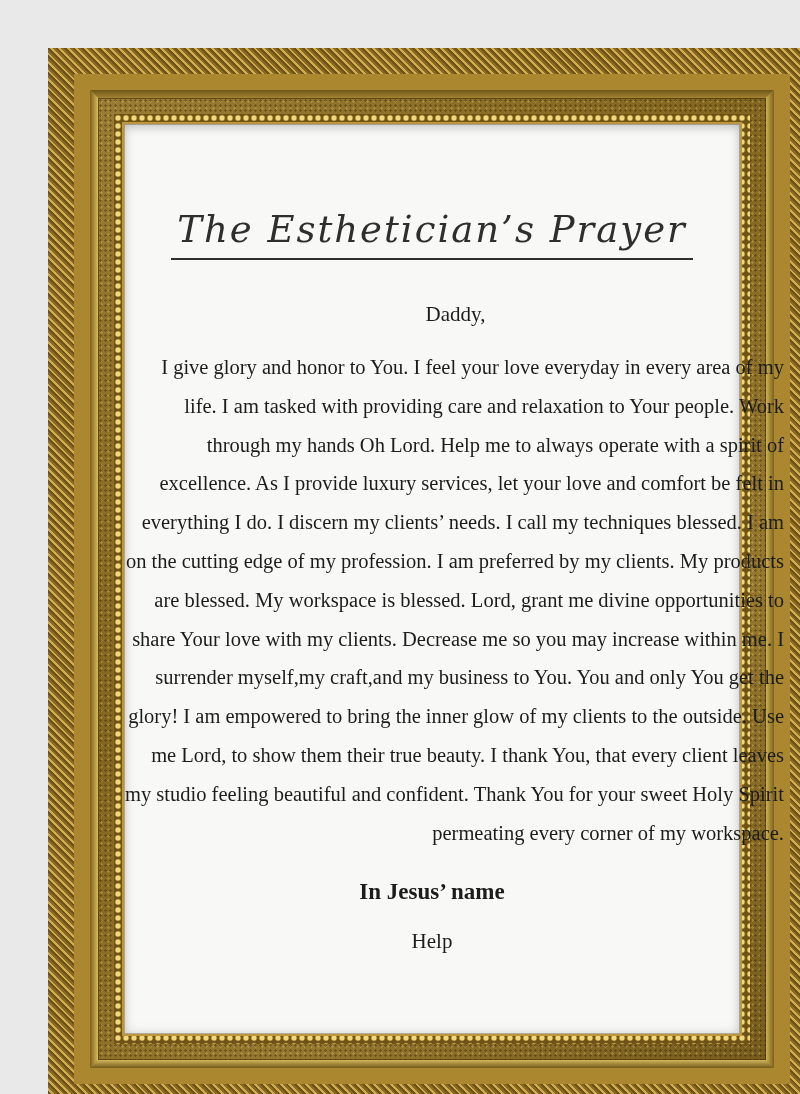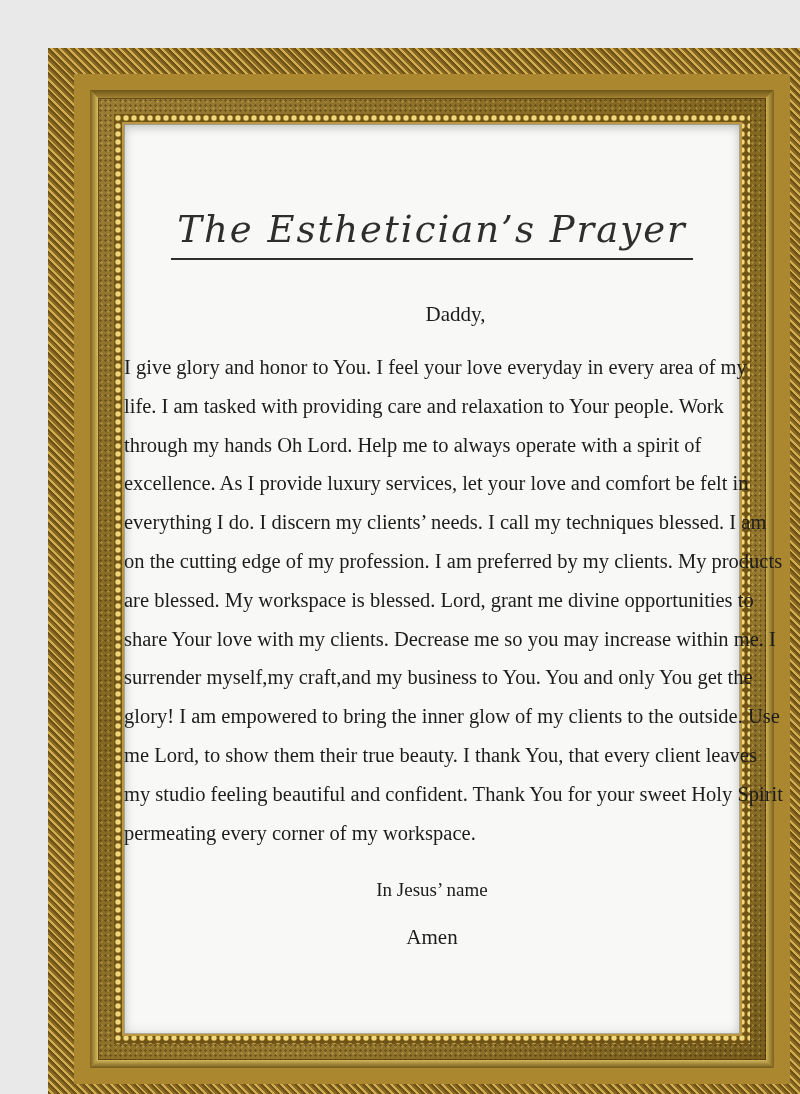--- a/index.html
+++ b/index.html
@@ -86,25 +86,26 @@
   .salutation {
     margin-top: 26px;
     font-size: 21px;
     padding-left: 47px;
   }
   .prayer-body {
     width: 660px;
     margin: 21px auto 0 auto;
     font-size: 20.5px;
     line-height: 38.8px;
-    text-align: left;
+    text-align: right;
   }
   .closing {
     margin-top: 27px;
-    font-size: 19px;
+    font-size: 23px;
+    font-weight: bold;
   }
   .amen {
     margin-top: 24px;
     font-size: 21px;
   }
 </style>
 </head>
 <body>
 
 <div class="frame">
@@ -117,15 +118,15 @@
   <div class="band-inner"></div>
   <div class="beads"></div>
 
   <div class="paper">
     <div class="title-wrap">
       <span class="prayer-title">The Esthetician’s Prayer</span>
     </div>
     <div class="salutation">Daddy,</div>
     <p class="prayer-body">I give glory and honor to You. I feel your love everyday in every area of my life. I am tasked with providing care and relaxation to Your people. Work through my hands Oh Lord. Help me to always operate with a spirit of excellence. As I provide luxury services, let your love and comfort be felt in everything I do. I discern my clients’ needs. I call my techniques blessed. I am on the cutting edge of my profession. I am preferred by my clients. My products are blessed. My workspace is blessed. Lord, grant me divine opportunities to share Your love with my clients. Decrease me so you may increase within me. I surrender myself,my craft,and my business to You. You and only You get the glory! I am empowered to bring the inner glow of my clients to the outside. Use me Lord, to show them their true beauty. I thank You, that every client leaves my studio feeling beautiful and confident. Thank You for your sweet Holy Spirit permeating every corner of my workspace.</p>
     <div class="closing">In Jesus’ name</div>
-    <div class="amen">Amen</div>
+    <div class="amen">Help</div>
   </div>
 </div>
 
 </body></html>

